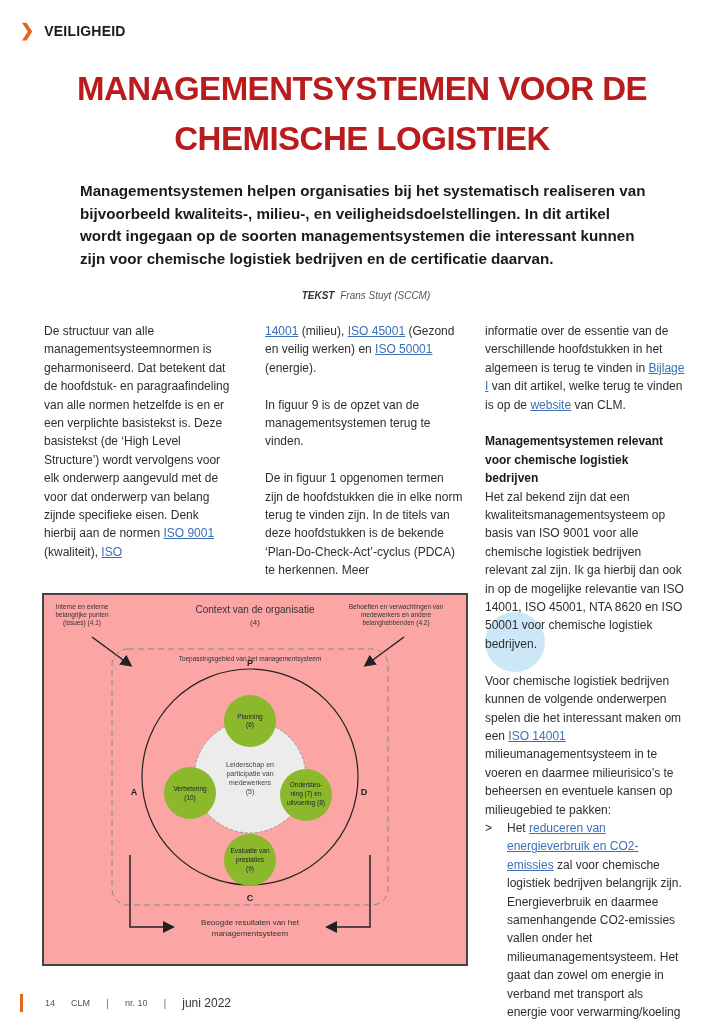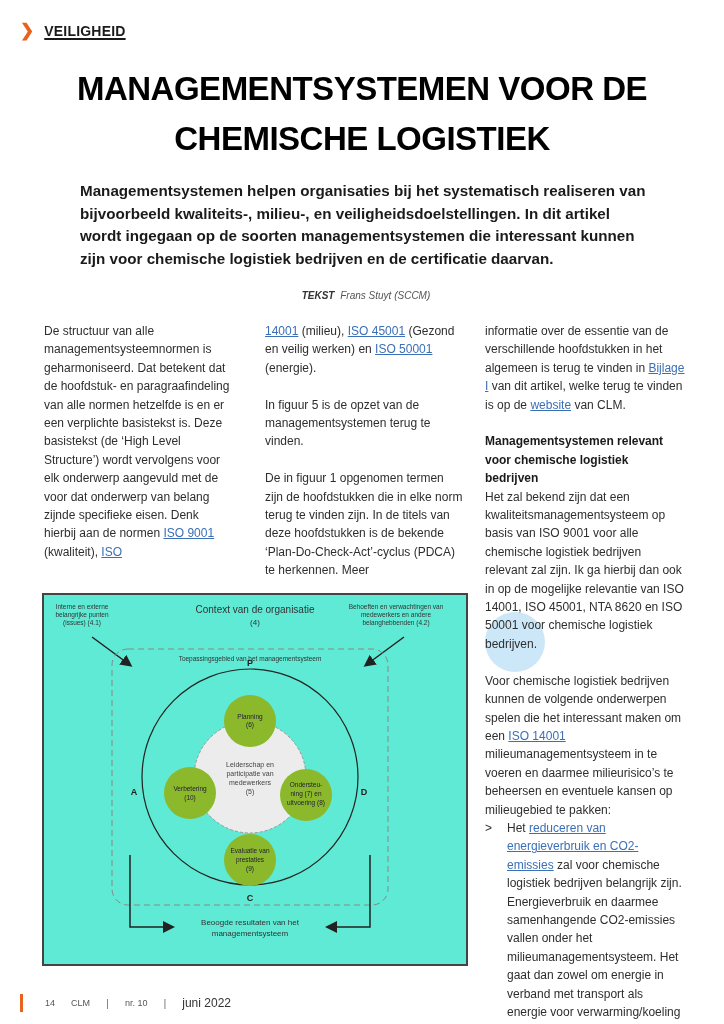--- a/index.html
+++ b/index.html
@@ -1,43 +1,43 @@
 <!DOCTYPE html>
 <html><head>
 <meta charset="utf-8">
 <style>
   html, body { margin: 0; padding: 0; background: #ffffff; }
   body { width: 724px; height: 1024px; position: relative; overflow: hidden;
          font-family: "Liberation Sans", sans-serif; color: #2b2b2b; }
   .section-tag { position: absolute; left: 20px; top: 22px; display: flex; align-items: center; gap: 10px; }
   .chev { color: #e8641e; font-weight: 700; font-size: 17px; line-height: 1; }
-  .section-label { font-weight: 700; font-size: 14px; color: #1a1a1a; text-decoration: underline;
+  .section-label { font-weight: 700; font-size: 14px; color: #1a1a1a; 
                    text-decoration-thickness: 2px; text-underline-offset: 2px; letter-spacing: 0.2px; }
   .title { position: absolute; left: 0; width: 724px; top: 64px; text-align: center;
-           font-weight: 700; font-size: 33px; line-height: 50px; color: #000000; letter-spacing: -0.5px; }
+           font-weight: 700; font-size: 33px; line-height: 50px; color: #b91c1c; letter-spacing: -0.5px; }
   .intro { position: absolute; left: 80px; width: 570px; top: 180px; font-weight: 700; font-size: 15.2px;
            line-height: 22.5px; color: #1a1a1a; }
   .byline { position: absolute; left: 0; width: 724px; top: 290px; text-align: center; font-size: 10px; color: #444; }
   .byline b { font-style: italic; font-weight: 700; margin-right: 3px; color: #333; margin-left: 8px; }
   .byline i { color: #555; }
   .col { position: absolute; font-size: 12px; line-height: 18.4px; color: #2e2e2e; }
   .col1 { left: 44px; top: 322px; width: 190px; }
   .col2 { left: 265px; top: 322px; width: 200px; }
   .col3 { left: 485px; top: 322px; width: 200px; }
   .col p { margin: 0; }
   .gap { height: 18.4px; }
   .h { font-weight: 700; color: #1a1a1a; }
   a, .link { color: #3b6fb6; text-decoration: underline; }
   .uhead { text-decoration: underline; color: #2e2e2e; }
   .bullet { display: flex; }
   .bullet .mark { width: 22px; flex: none; }
   .watermark { position: absolute; left: 485px; top: 612px; width: 60px; height: 60px; border-radius: 50%;
                background: #bfe2f6; opacity: 0.8; }
   .col3 { z-index: 2; }
-  .figure { position: absolute; left: 42px; top: 593px; width: 426px; height: 373px; border: 2px solid #444; box-sizing: border-box; background: #5eead4; }
+  .figure { position: absolute; left: 42px; top: 593px; width: 426px; height: 373px; border: 2px solid #444; box-sizing: border-box; background: #fca5a5; }
   .figure svg { position: absolute; left: 0; top: 0; }
   .caption { position: absolute; left: 44px; top: 1012px; font-size: 12px; color: #444; margin-top: 45px; }
   .footer { position: absolute; left: 20px; top: 994px; display: flex; align-items: center; gap: 16px; font-size: 11px; color: #555; }
   .footer .bar { width: 3px; height: 18px; background: #e8641e; }
   .footer .pg { font-size: 9px; margin-left: 6px; }
   .footer .mag { font-size: 9px; }
   .footer .sep { color: #777; }
   .footer .date { font-size: 12px; color: #333; }
 </style>
 </head>
@@ -65,21 +65,21 @@
     <span>De structuur van alle managementsysteemnormen is geharmoniseerd. Dat betekent dat de hoofdstuk- en paragraafindeling van alle normen hetzelfde is en er een verplichte basistekst is. Deze basistekst (de ‘High Level Structure’) wordt vervolgens voor elk onderwerp aangevuld met de voor dat onderwerp van belang zijnde specifieke eisen. Denk hierbij aan de normen</span>
     <a>ISO 9001</a><span> (kwaliteit), </span><a>ISO</a>
   </p>
 </div>
 
 <div class="col col2">
   <p>
     <a>14001</a><span> (milieu), </span><a>ISO 45001</a><span> (Gezond en veilig werken) en </span><a>ISO 50001</a><span> (energie).</span>
   </p>
   <div class="gap"></div>
-  <p>In figuur 5 is de opzet van de managementsystemen terug te vinden.</p>
+  <p>In figuur 9 is de opzet van de managementsystemen terug te vinden.</p>
   <div class="gap"></div>
   <p>De in figuur 1 opgenomen termen zijn de hoofdstukken die in elke norm terug te vinden zijn. In de titels van deze hoofdstukken is de bekende ‘Plan-Do-Check-Act’-cyclus (PDCA) te herkennen. Meer</p>
 </div>
 
 <div class="watermark"></div>
 <div class="col col3">
   <p>
     <span>informatie over de essentie van de verschillende hoofdstukken in het algemeen is terug te vinden in </span><a>Bijlage I</a><span> van dit artikel, welke terug te vinden is op de </span><a>website</a><span> van CLM.</span>
   </p>
   <div class="gap"></div>

